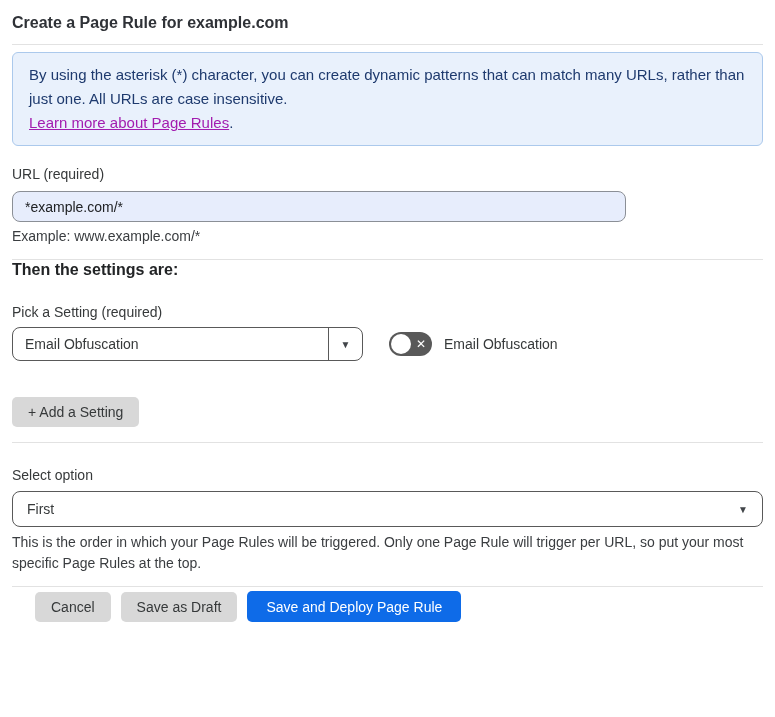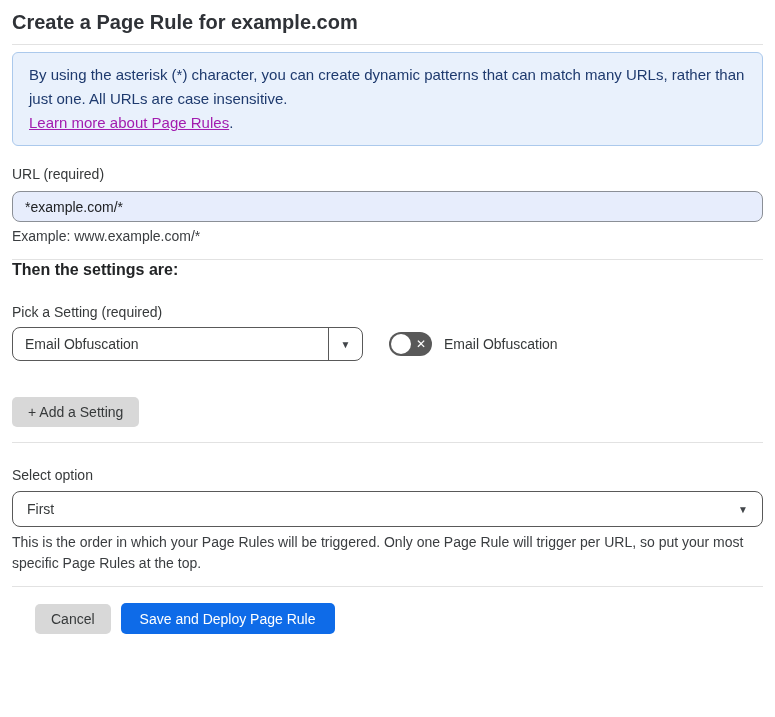--- a/index.html
+++ b/index.html
@@ -10,21 +10,21 @@
   }
   .page {
     box-sizing: border-box;
     width: 775px;
     height: 717px;
     padding: 10px 12px 0 12px;
     overflow: hidden;
   }
   h1.title {
     margin: 0;
-    font-size: 20px;
+    font-size: 16px;
     line-height: 25px;
     font-weight: 700;
     color: #2f3237;
   }
   .divider { border-top: 1px solid #e2e2e2; height: 0; }
   .divider.under-title { margin-top: 9px; }
 
   
   .info-box {
     margin-top: 7px;
@@ -46,21 +46,21 @@
   label.field-label {
     display: block;
     font-size: 14px;
     line-height: 17px;
   }
   .url-label { margin-top: 20px; }
 
   .url-input {
     box-sizing: border-box;
     margin-top: 8px;
-    width: 751px;
+    width: 614px;
     height: 31px;
     background: #e7edfc;
     border: 1px solid #8b8f96;
     border-radius: 8px;
     padding: 0 12px;
     font-family: "Liberation Sans", sans-serif;
     font-size: 14px;
     color: #202225;
   }
   .helper { margin: 6px 0 0 0; font-size: 14px; line-height: 17px; color: #3a3d40; }
@@ -171,21 +171,21 @@
     justify-content: space-between;
     padding: 17px 14px;
     font-size: 14px;
     color: #36393a;
     cursor: pointer;
   }
   .order-helper { margin-top: 5px; line-height: 21px; width: 751px; }
 
   .divider.footer-divider { margin-top: 12px; }
   .footer {
-    margin-top: 16px;
+    margin-top: 4px;
     display: flex;
     align-items: center;
     gap: 10px;
     padding-left: 23px;
   }
   .blue-btn {
     height: 31px;
     background: #0e6be8;
     border-radius: 5px;
     padding: 0 19px;
@@ -243,16 +243,17 @@
     <span>First</span>
     <span class="arrow-glyph">▼</span>
   </div>
 
   <p class="helper order-helper">This is the order in which your Page Rules will be triggered. Only one Page Rule will trigger per URL, so put your most specific Page Rules at the top.</p>
 
   <div class="divider footer-divider"></div>
 
   <div class="footer">
     <button class="gray-btn">Cancel</button>
+    <button class="gray-btn">Save as Draft</button>
     <button class="blue-btn">Save and Deploy Page Rule</button>
   </div>
 
 </div>
 
 </body></html>

